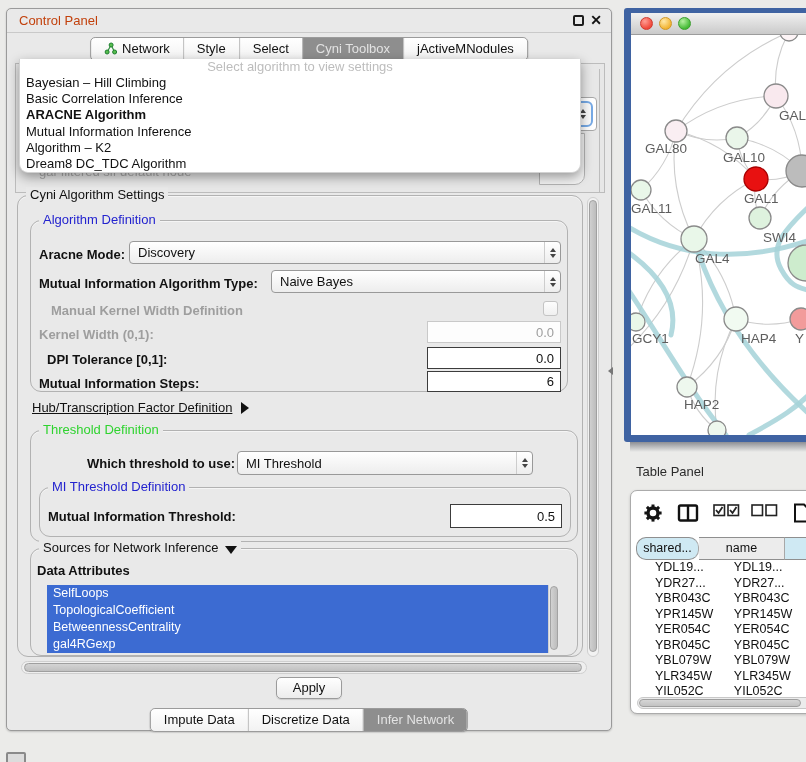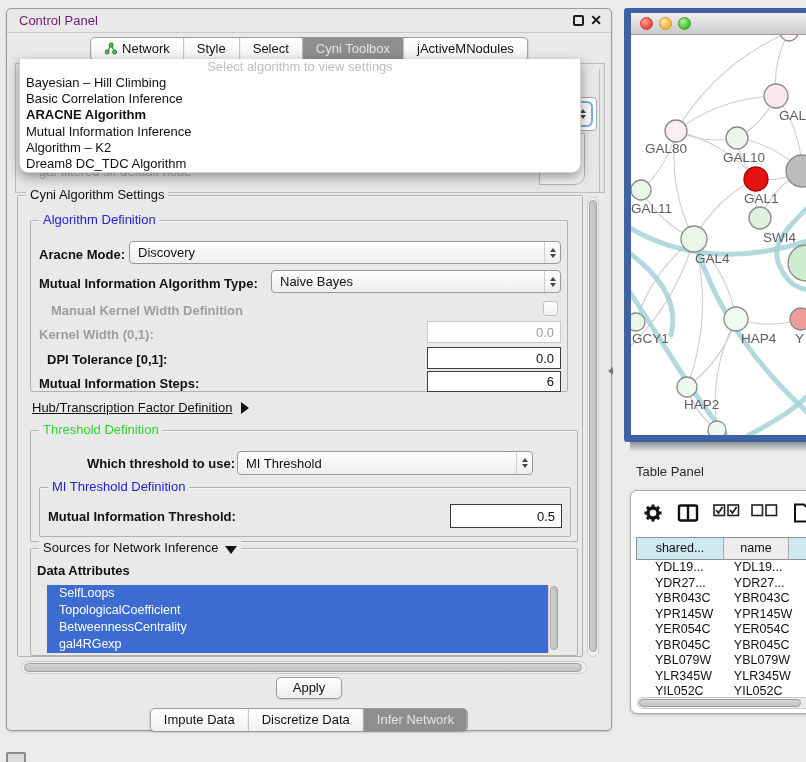--- a/index.html
+++ b/index.html
@@ -3,21 +3,21 @@
 <meta charset="utf-8">
 <style>
 * { margin:0; padding:0; box-sizing:border-box; }
 body { font-family:"Liberation Sans", sans-serif; }
 #stage { position:relative; width:806px; height:762px; background:#ebebe9; overflow:hidden; font-size:13px; color:#111; }
 .abs { position:absolute; }
 
 
 .cp-win { left:6px; top:8px; width:606px; height:723px; background:#e9e9e9; border:1px solid #9a9a9a; border-radius:5px; box-shadow:0 1px 2px rgba(0,0,0,.18); }
 .cp-titlebar { left:0; top:0; right:0; height:24px; border-bottom:1px solid #c9c9c9; border-radius:5px 5px 0 0; }
-.cp-title { left:12px; top:4px; font-size:13px; color:#701a75; }
+.cp-title { left:12px; top:4px; font-size:13px; color:#c2410c; }
 .float-btn { right:27px; top:6px; width:11px; height:11px; border:2px solid #1c1c1c; border-radius:2px; background:transparent; }
 .close-btn { right:9px; top:3px; font-size:14px; font-weight:bold; color:#111; }
 
 .inner-frame { left:8px; top:54px; width:590px; height:130px; border:1px solid #bcbcbc; background:#e7e7e7; z-index:0; }
 .ghost-combo { left:32px; top:155px; color:#ababab; z-index:2; white-space:nowrap; }
 .frag-combo { left:550px; top:88px; width:40px; height:34px; background:#fff; border:1px solid #a8a8a8; border-radius:4px; z-index:3; }
 .frag-ring { position:absolute; right:3px; top:3px; width:20px; height:26px; border:2px solid #77aae6; border-radius:6px; background:#fafafa; display:flex; flex-direction:column; align-items:center; justify-content:center; gap:2px; }
 .frag-corner { left:532px; top:124px; width:46px; height:52px; border:1px solid #b3b3b3; background:#f2f2f2; border-radius:0 0 10px 0; z-index:2; }
 .frag-vline { left:592px; top:60px; width:1px; height:124px; background:#bdbdbd; z-index:2; }
 
@@ -29,21 +29,21 @@
 #top-tabs { left:50%; transform:translateX(-50%); top:28px; }
 #bottom-tabs { left:50%; transform:translateX(-50%); top:699px; }
 
 
 .popup { left:12px; top:50px; width:562px; height:114px; background:#fff; border:1px solid #d2d2d2; border-top:none; border-radius:0 0 9px 9px; box-shadow:0 4px 12px rgba(0,0,0,.38); z-index:10; overflow:hidden; }
 .pop-head { text-align:center; color:#bdbdbd; font-size:13px; height:16px; line-height:15px; }
 .pop-item { font-size:13px; height:16.2px; line-height:16.2px; padding-left:6px; white-space:nowrap; }
 .pop-item.sel { font-weight:bold; }
 
 
-.gbox { position:absolute; border:1px solid #b2b2b2; border-radius:2px; box-shadow:inset 0 1px 0 rgba(255,255,255,.55); }
+.gbox { position:absolute; border:1px solid #b2b2b2; border-radius:11px; box-shadow:inset 0 1px 0 rgba(255,255,255,.55); }
 .leg { position:absolute; top:-9px; left:8px; background:#e9e9e9; padding:0 4px; font-size:13px; white-space:nowrap; }
 .leg.blue { color:#2323cf; }
 .leg.green { color:#2fd32f; }
 
 .lb { position:absolute; font-size:13px; font-weight:bold; white-space:nowrap; }
 .lb.dis { color:#9e9e9e; }
 .lb.norm { font-weight:normal;text-decoration:underline; }
 
 .combo { position:absolute; border:1px solid #999; border-radius:4px; background:linear-gradient(#fff,#ededed); display:flex; align-items:center; padding-left:8px; font-size:13px; }
 .combo .ctext { flex:1; white-space:nowrap; overflow:hidden; }
@@ -52,21 +52,21 @@
 .td2 { width:0; height:0; border-left:3.5px solid transparent; border-right:3.5px solid transparent; border-top:4.5px solid #444; }
 
 .fld { position:absolute; border:1px solid #3c3c3c; background:#fff; text-align:right; font-size:13px; padding:0 6px; font-family:Liberation Sans, sans-serif; color:#111; }
 .fld.dis { border-color:#c9c9c9; color:#9e9e9e; background:#fdfdfd; }
 .checkbox { position:absolute; width:15px; height:15px; border:1px solid #c4c4c4; border-radius:3px; background:linear-gradient(#fdfdfd,#f0f0f0); }
 
 .tri-r { display:inline-block; width:0; height:0; border-top:6px solid transparent; border-bottom:6px solid transparent; border-left:8px solid #111; margin-left:9px; vertical-align:-2px; }
 .tri-d { display:inline-block; width:0; height:0; border-left:6px solid transparent; border-right:6px solid transparent; border-top:8px solid #111; margin-left:6px; vertical-align:-2px; }
 
 .attr-list { position:absolute; left:16px; top:36px; width:512px; height:68px; background:#fff; }
-.attr-item { height:17px; line-height:17px; background:#3c6bd2; color:#fff; font-size:12.5px; padding-left:12px; white-space:nowrap; }
+.attr-item { height:17px; line-height:17px; background:#3c6bd2; color:#fff; font-size:12.5px; padding-left:6px; white-space:nowrap; }
 .attr-sb { position:absolute; right:0; top:0; width:11px; height:68px; background:#eaeaea; border-left:1px solid #d0d0d0; }
 .attr-sb .thumb { position:absolute; left:1px; top:1px; width:8px; height:64px; background:linear-gradient(90deg,#d2d2d2,#bdbdbd); border:1px solid #a3a3a3; border-radius:4px; }
 
 .vsb { left:580px; top:188px; width:12px; height:460px; background:#f2f2f2; border:1px solid #cfcfcf; border-radius:6px; }
 .vsb .thumb { position:absolute; left:1px; top:2px; width:8px; height:452px; background:linear-gradient(90deg,#d0d0d0,#bcbcbc); border:1px solid #a0a0a0; border-radius:5px; }
 .hsb { left:14px; top:652px; width:566px; height:13px; background:#efefef; border:1px solid #cfcfcf; border-radius:7px; }
 .hsb .thumb { position:absolute; left:2px; top:1px; width:558px; height:9px; background:linear-gradient(#d4d4d4,#c0c0c0); border:1px solid #9f9f9f; border-radius:5px; }
 
 .btn { left:50%; transform:translateX(-50%); top:668px; width:66px; height:22px; background:linear-gradient(#ffffff,#ececec); border:1px solid #9b9b9b; border-radius:5px; text-align:center; line-height:20px; font-size:13px; box-shadow:0 1px 1px rgba(0,0,0,.12); }
 
@@ -343,22 +343,22 @@
           </svg></span>
         <span class="ticon" style="left: 120px;"><svg width="27" height="15" viewBox="0 0 27 15">
             <rect x="1" y="2" width="10.5" height="10.5" fill="none" stroke="#222" stroke-width="1.6"></rect>
             <rect x="15" y="2" width="10.5" height="10.5" fill="none" stroke="#222" stroke-width="1.6"></rect>
           </svg></span>
         <span class="ticon" style="left: 162px;"><svg width="18" height="20" viewBox="0 0 18 20">
             <path d="M2 1.5 h9 l5.5 5.5 v11.5 h-14.5 z" fill="#fff" stroke="#111" stroke-width="2"></path>
           </svg></span>
       </div>
     <div class="tbl-head" id="tbl-head">
-        <div class="th hl" style="width: 88px;">shared...</div>
-        <div class="th" style="width: 65px;">name</div>
+        <div class="th hl" style="width: 63px; border-radius: 10px;">shared...</div>
+        <div class="th" style="width: 86px;">name</div>
         <div class="th hl" style="width: 48px;"></div>
       </div>
     <div class="rows" id="tbl-rows">
         <div class="trow">
           <div class="tcell" style="width: 78px; padding-left: 8px;">YDL19...</div>
           <div class="tcell" style="width: 78px; padding-left: 8px;">YDL19...</div>
           <div class="tcell" style="width: 48px; padding-left: 2px;">13</div>
         </div>
         <div class="trow">
           <div class="tcell" style="width: 78px; padding-left: 8px;">YDR27...</div>

